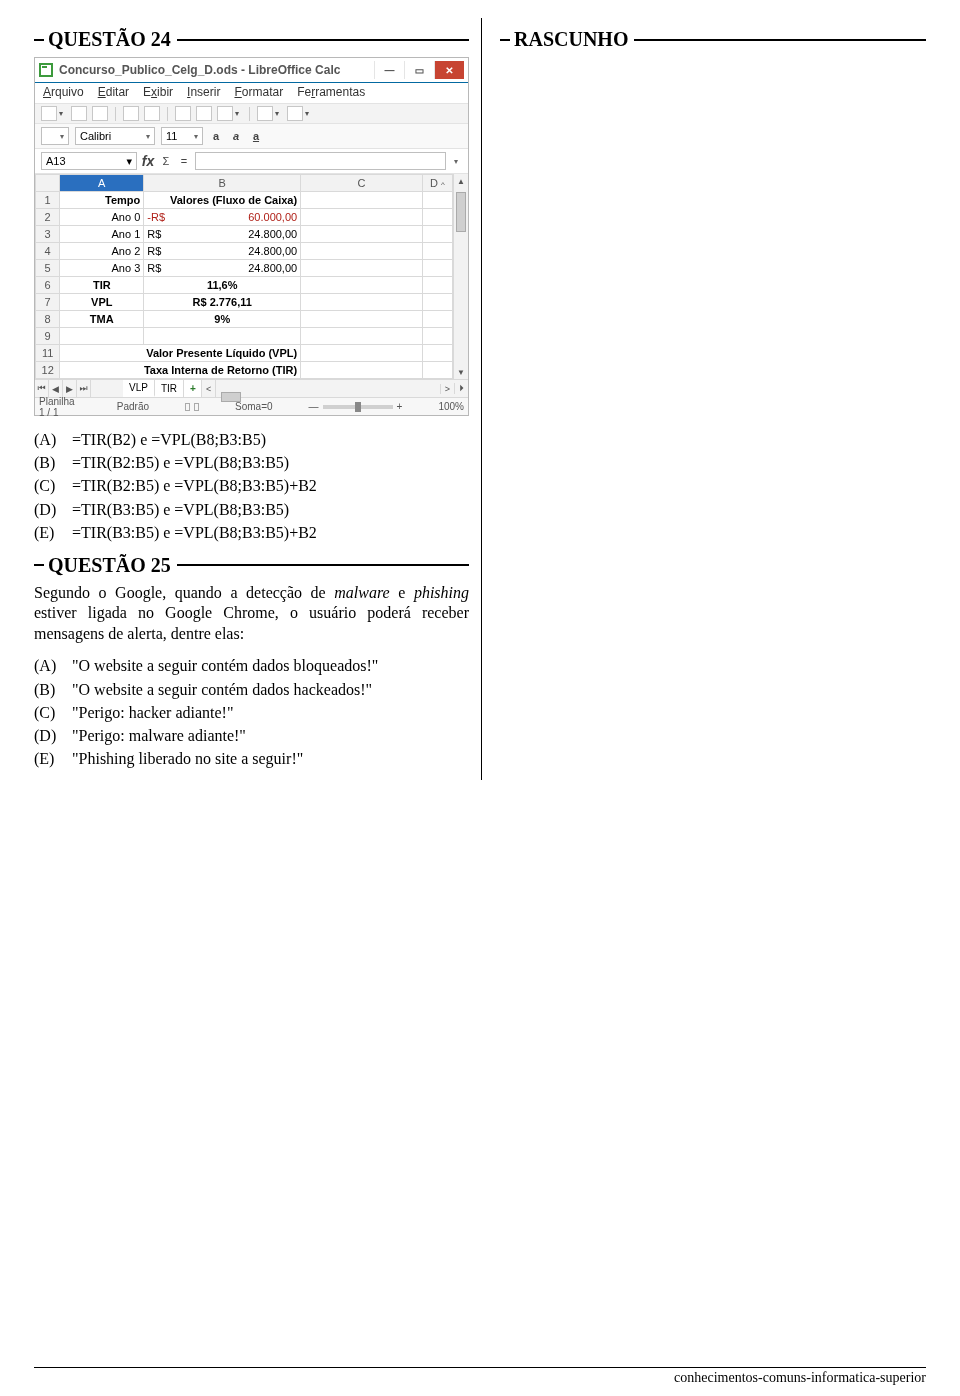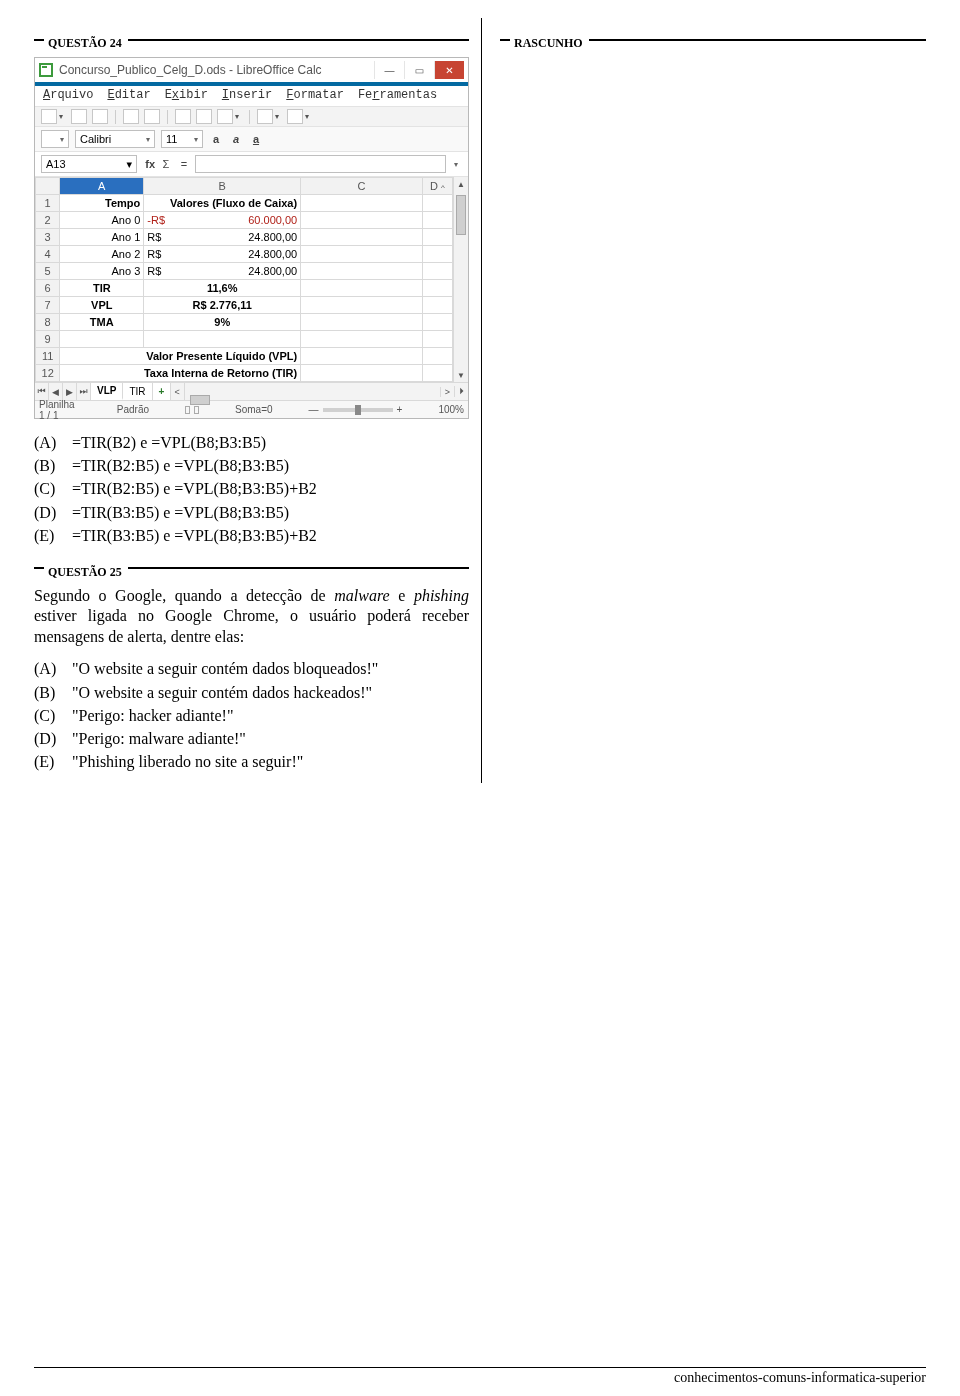--- a/index.html
+++ b/index.html
@@ -41,21 +41,21 @@
   .sec-head {
     display: flex;
     align-items: center;
     margin: 10px 0 6px 0;
   }
   .sec-head .dash-pre {
     width: 10px; height: 0; border-top: 2px solid #000;
     margin-right: 4px;
   }
   .sec-head .title {
-    font-weight: bold; font-size: 12px; margin-top: 8px;
+    font-weight: bold; font-size: 20px;
   }
   .sec-head .rule {
     flex: 1 1 auto; height: 0; border-top: 2px solid #000;
     margin-left: 6px;
   }
   .col-right .sec-head .rule { border-top-width: 2px; }
   .body-text {
     font-size: 16px;
     line-height: 1.28;
     text-align: justify;
@@ -79,21 +79,22 @@
     font-family: "Segoe UI", Arial, sans-serif;
     font-size: 12px;
     background: #fff;
     margin: 6px 0 12px 0 ;
   }
   .appwin .titlebar {
     background: #fff;
     display: flex;
     align-items: center;
     padding: 3px 4px;
-    border-bottom: 4px solid #0369a1;
+    border-bottom: 1px solid #0369a1;
+    font-weight: bold;
   }
   .appwin .titlebar .doc-icon {
     width: 14px; height: 14px; background: #3c9a3c; margin-right: 6px;
     position: relative;
   }
   .appwin .titlebar .doc-icon:before{
     content:""; position:absolute; top:2px; left:2px; right:2px; bottom:2px;
     background:#fff;
   }
   .appwin .titlebar .doc-icon:after{
@@ -106,21 +107,20 @@
     width: 30px; height: 18px; display: flex; align-items:center; justify-content:center;
     font-size: 10px; color: #555; border-left:1px solid #e5e5e5;
   }
   .winbtn.close { background: #c74432; color: #fff; }
   .menubar {
     display: flex;
     gap: 14px;
     padding: 2px 8px 4px 8px;
     font-size: 12px;
     color: #333;
-    font-family: Liberation Mono, monospace;
   }
   .menubar span { display:inline-block; }
   .menubar span u { text-decoration: underline; }
   .toolbar {
     display: flex;
     align-items: center;
     gap: 5px;
     padding: 2px 6px;
     background: #f3f3f3;
     border-top: 1px solid #e3e3e3;
@@ -161,21 +161,21 @@
   }
   .formulabar {
     display:flex; align-items:center; gap:4px;
     padding: 3px 6px;
     border-bottom:1px solid #e3e3e3;
   }
   .formulabar .cellref {
     width: 96px; height: 18px; border:1px solid #bfbfbf; background:#fff;
     font-size: 11px; padding: 0 4px; display:flex; align-items:center; justify-content:space-between;
   }
-  .formulabar .fx { width:14px; text-align:right; font-size:11px; color:#444; font-weight:bold;}
+  .formulabar .fx { width:14px; text-align:center; font-style:italic; font-size:14px; color:#444; font-weight:bold;}
   .formulabar .sigma { width:14px; text-align:center; font-size:11px; color:#444; }
   .formulabar .eq { width:14px; text-align:center; font-size:11px; color:#444; }
   .formulabar .input {
     flex:1; height:18px; border:1px solid #bfbfbf; background:#fff;
   }
   .formulabar .drop { width:12px; font-size:8px; color:#666; text-align:center;}
   .grid {
     position: relative;
   }
   .grid table {
@@ -212,21 +212,21 @@
     height: 18px; background:#f3f3f3;
   }
   .hscroll .arrow {
     width: 14px; height:100%; display:flex; align-items:center; justify-content:center;
     font-size:9px; color:#555; border-right:1px solid #d9d9d9;
   }
   .hscroll .tab {
     padding: 0 6px; height:100%; display:flex; align-items:center;
     border-right:1px solid #d9d9d9; font-size:10px; background:#fff;
   }
-  .hscroll .tab.active { font-weight: bold; background:#fff; border-bottom:2px solid #fff;}
+  .hscroll .tab.active { font-weight: normal; background:#fff; border-bottom:2px solid #fff;margin-left:32px;}
   .hscroll .addtab { width:18px; text-align:center; color:#2a7a2a; font-weight:bold;}
   .hscroll .scrollgap { flex:1; background:#eee; border-left:1px solid #d9d9d9; position:relative;}
   .hscroll .thumb{ position:absolute; left:4px; top:3px; width:20px; height:10px; background:#cfcfcf; border:1px solid #aaa;}
   .hscroll .rbox{ width:14px; display:flex;align-items:center;justify-content:center; font-size:9px; color:#555; border-left:1px solid #d9d9d9;}
   .statusbar {
     display:flex; align-items:center; justify-content:space-between;
     height:18px; border-top:1px solid #d9d9d9; background:#f7f7f7;
     font-size: 10px; color:#555; padding: 0 4px; gap: 36px;
   }
   .statusbar .zoomslider{

